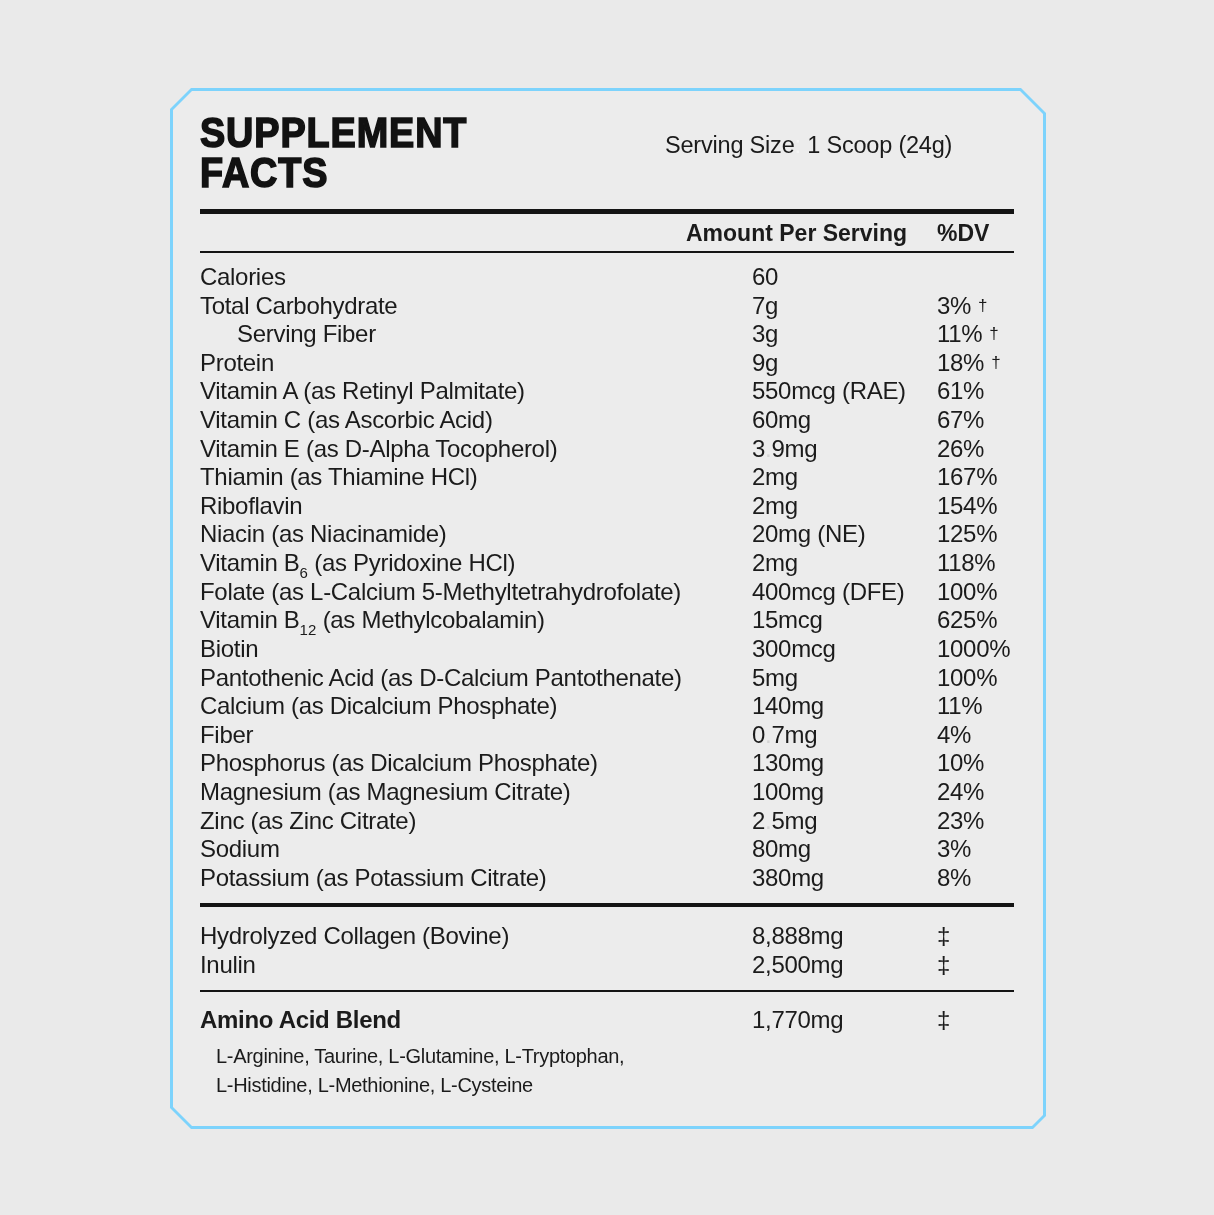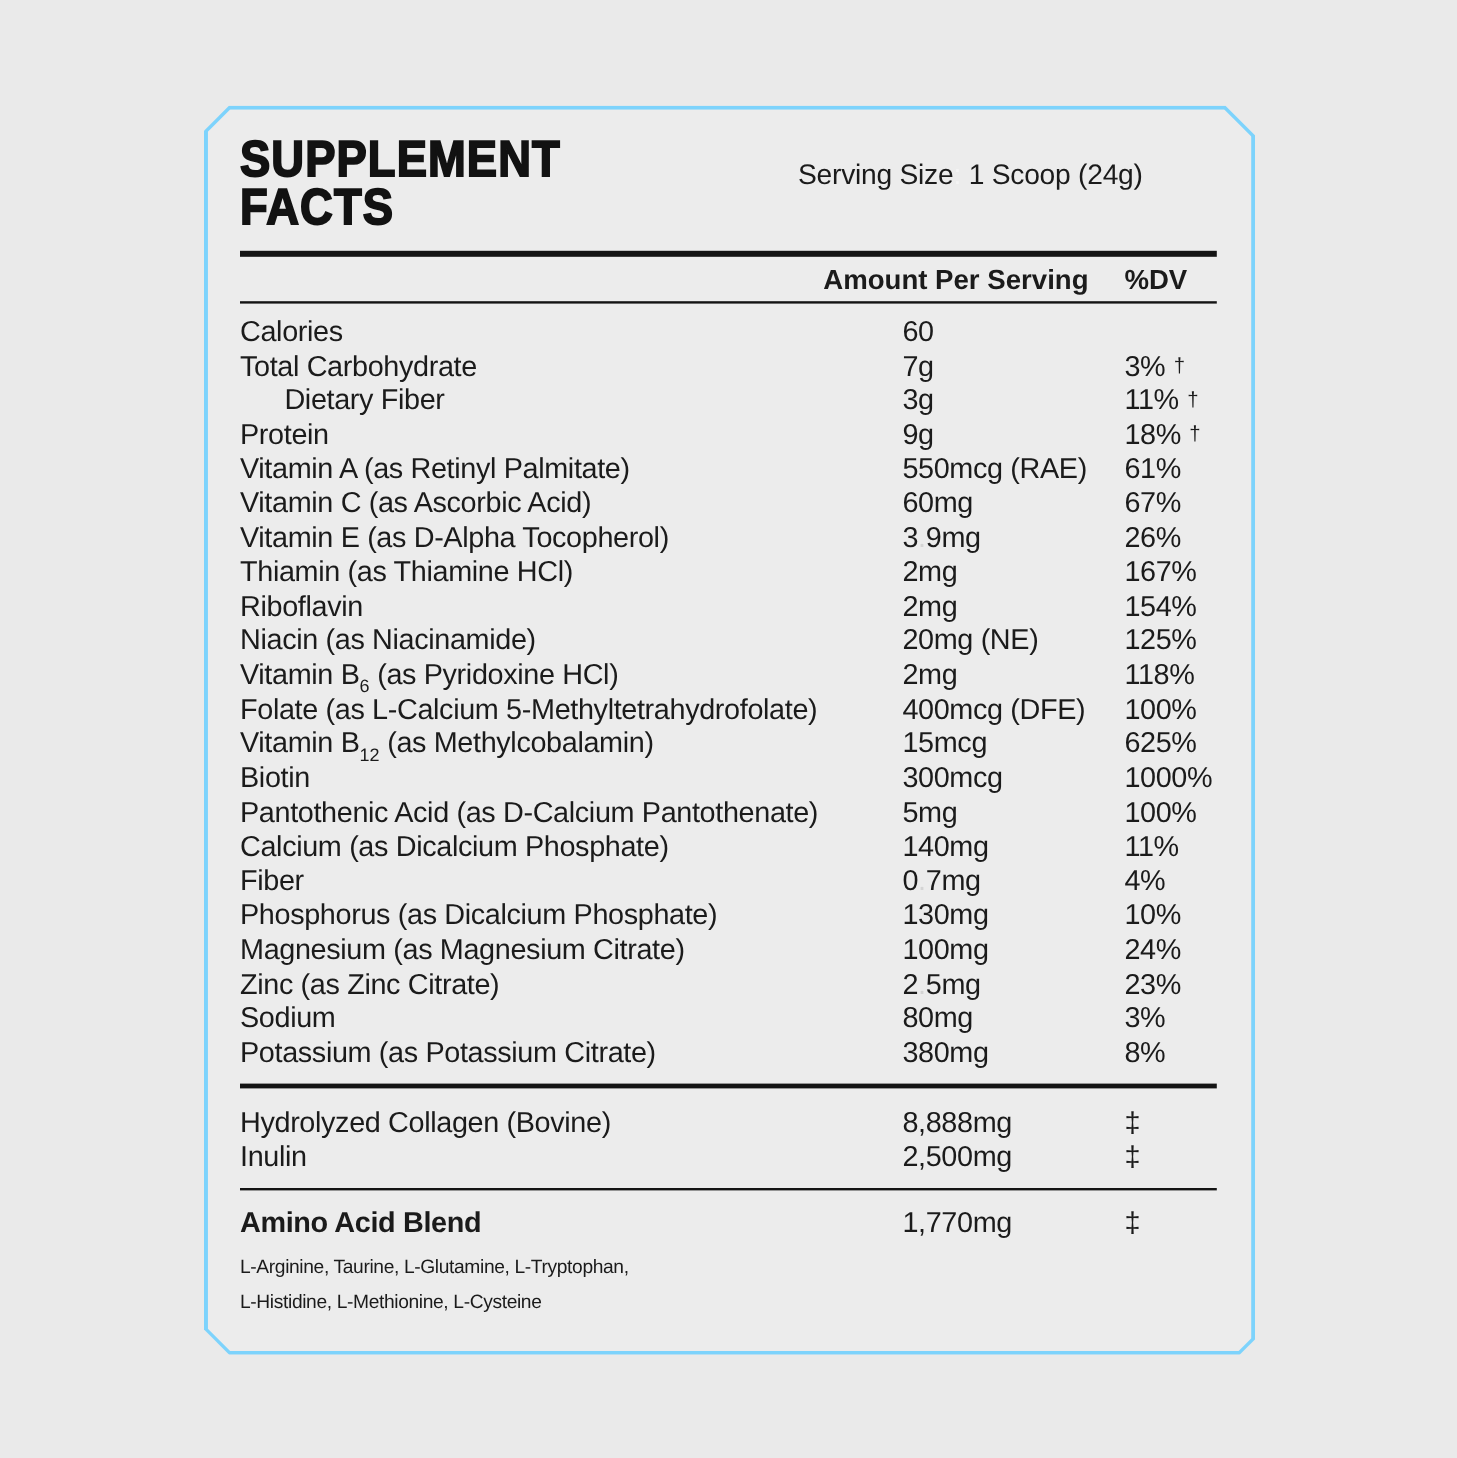--- a/index.html
+++ b/index.html
@@ -64,22 +64,22 @@
   .dagger{font-size:17px;position:relative;top:-3px;margin-left:7px;}
 
   .supp-rows{position:absolute;left:0;top:831px;width:100%;}
   .supp-rows .nrow{height:29px;}
   .blend-row{position:absolute;left:0;top:915px;width:100%;height:30px;
     font-size:24px;letter-spacing:-0.3px;white-space:nowrap;text-align:center;}
   .blend-row .lbl{position:absolute;left:0;font-weight:700;}
   .blend-row .amt{position:absolute;left:552px;font-weight:400;}
   .blend-row .dv{position:absolute;left:737px;font-weight:400;}
   .ingredients{
-    position:absolute;left:0;top:951px;
-    font-size:16px;line-height:29px;letter-spacing:-0.3px;
+    position:absolute;left:16px;top:951px;
+    font-size:20px;line-height:29px;letter-spacing:-0.3px;
     white-space:pre-line;
   }
 </style>
 </head>
 <body>
 
 <div class="panel-outer">
   <div class="panel-inner">
     <div class="content">
 
@@ -103,21 +103,21 @@
             <span class="lbl"><span>Calories</span></span>
             <span class="amt"><span>60</span></span>
             <span class="dv"></span>
           </div>
           <div class="nrow">
             <span class="lbl"><span>Total Carbohydrate</span></span>
             <span class="amt"><span>7g</span></span>
             <span class="dv">3%<span class="dagger">†</span></span>
           </div>
           <div class="nrow">
-            <span class="lbl indent"><span>Dietary Fiber</span></span>
+            <span class="lbl indent"><span>Serving Fiber</span></span>
             <span class="amt"><span>3g</span></span>
             <span class="dv">11%<span class="dagger">†</span></span>
           </div>
           <div class="nrow">
             <span class="lbl"><span>Protein</span></span>
             <span class="amt"><span>9g</span></span>
             <span class="dv">18%<span class="dagger">†</span></span>
           </div>
           <div class="nrow">
             <span class="lbl"><span>Vitamin A (as Retinyl Palmitate)</span></span>

